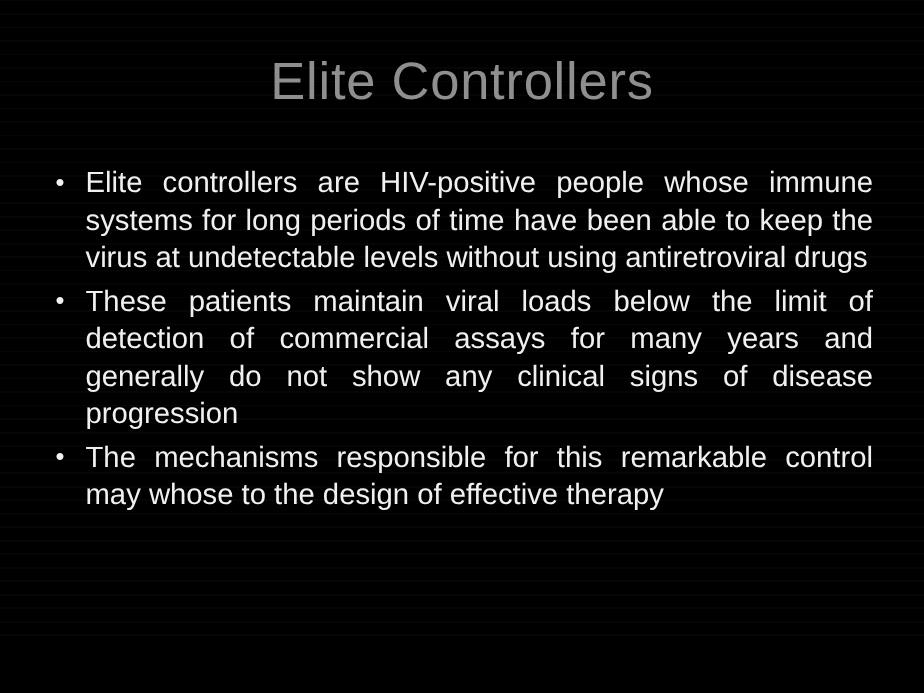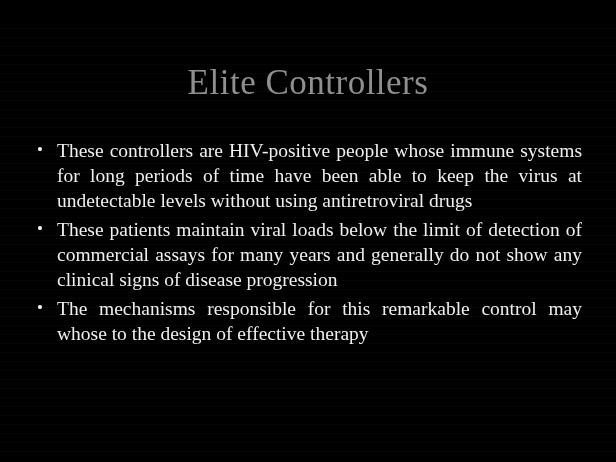--- a/index.html
+++ b/index.html
@@ -6,22 +6,21 @@
     margin: 0;
     padding: 0;
     background: #000000;
   }
   .slide {
     position: relative;
     width: 616px;
     height: 430px;
     background: #000000;
     overflow: hidden;
-    font-family: Liberation Serif, serif;
-    margin-top: 28px;
+    font-family: Liberation Sans, sans-serif;
   }
   
   .banding {
     position: absolute;
     inset: 0;
     background: repeating-linear-gradient(
       to bottom,
       rgba(255, 255, 255, 0.022) 0px,
       rgba(255, 255, 255, 0.022) 1px,
       rgba(0, 0, 0, 0) 1px,
@@ -65,21 +64,21 @@
 <body>
 
 <div class="slide" style="background: rgb(0, 0, 0);">
   <div class="banding"></div>
 
   <h1 class="title" style="color: rgb(143, 143, 143);">Elite Controllers</h1>
 
   <ul class="bullets">
     <li style="color: rgb(240, 240, 240);">
       <span class="marker">•</span>
-      <span class="text">These controllers are HIV-positive people whose immune systems for long periods of time have been able to keep the virus at undetectable levels without using antiretroviral drugs</span>
+      <span class="text">Elite controllers are HIV-positive people whose immune systems for long periods of time have been able to keep the virus at undetectable levels without using antiretroviral drugs</span>
     </li>
     <li style="color: rgb(240, 240, 240);">
       <span class="marker">•</span>
       <span class="text">These patients maintain viral loads below the limit of detection of commercial assays for many years and generally do not show any clinical signs of disease progression</span>
     </li>
     <li style="color: rgb(240, 240, 240);">
       <span class="marker">•</span>
       <span class="text">The mechanisms responsible for this remarkable control may whose to the design of effective therapy</span>
     </li>
   </ul>

